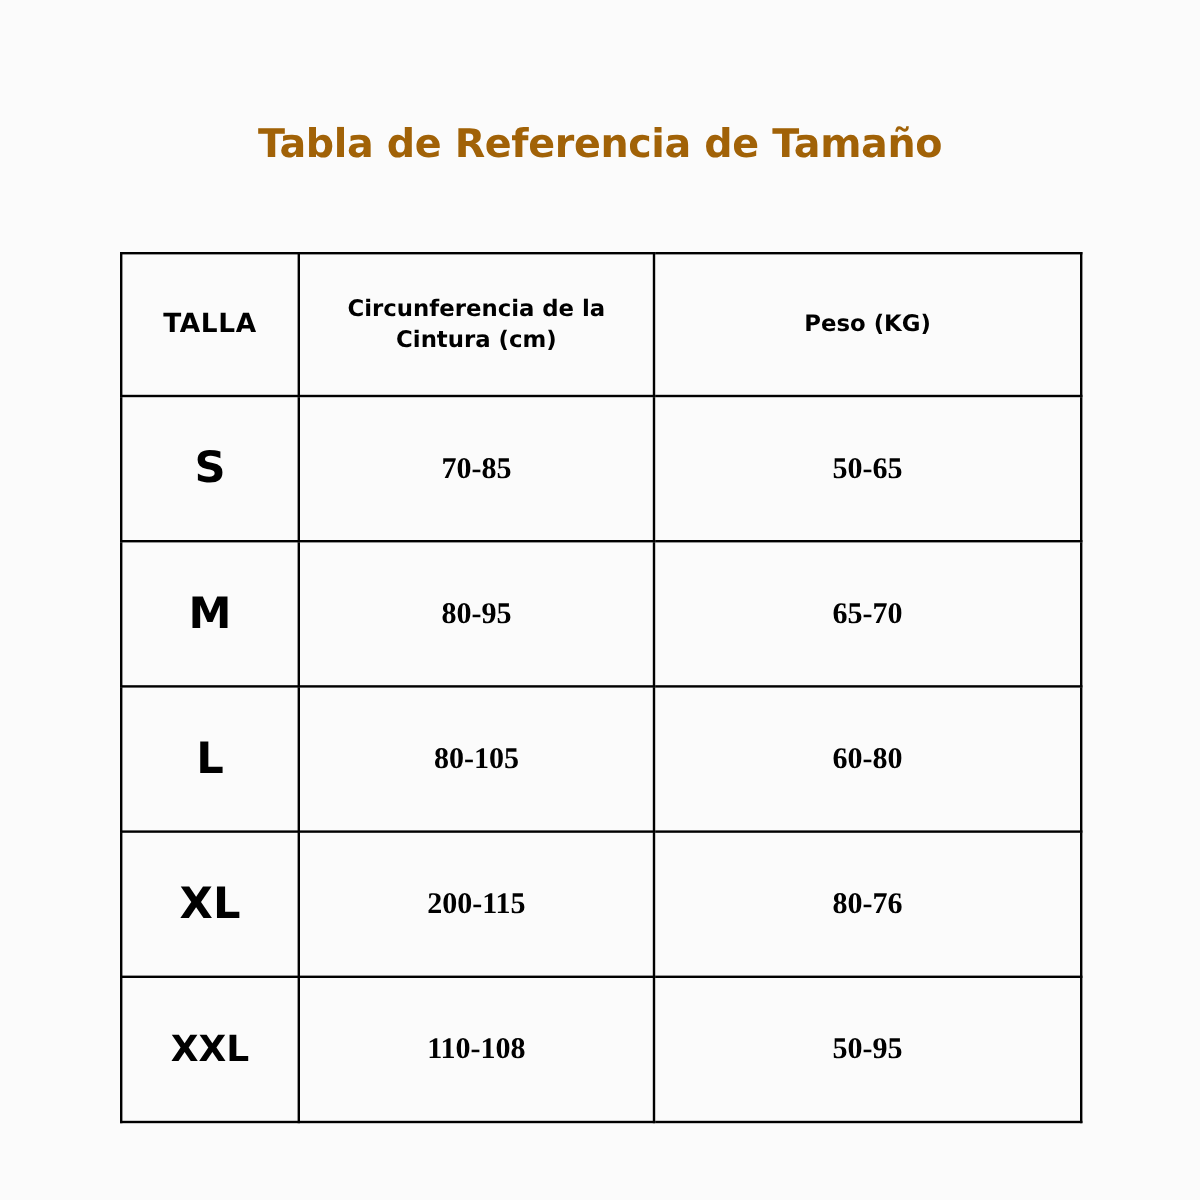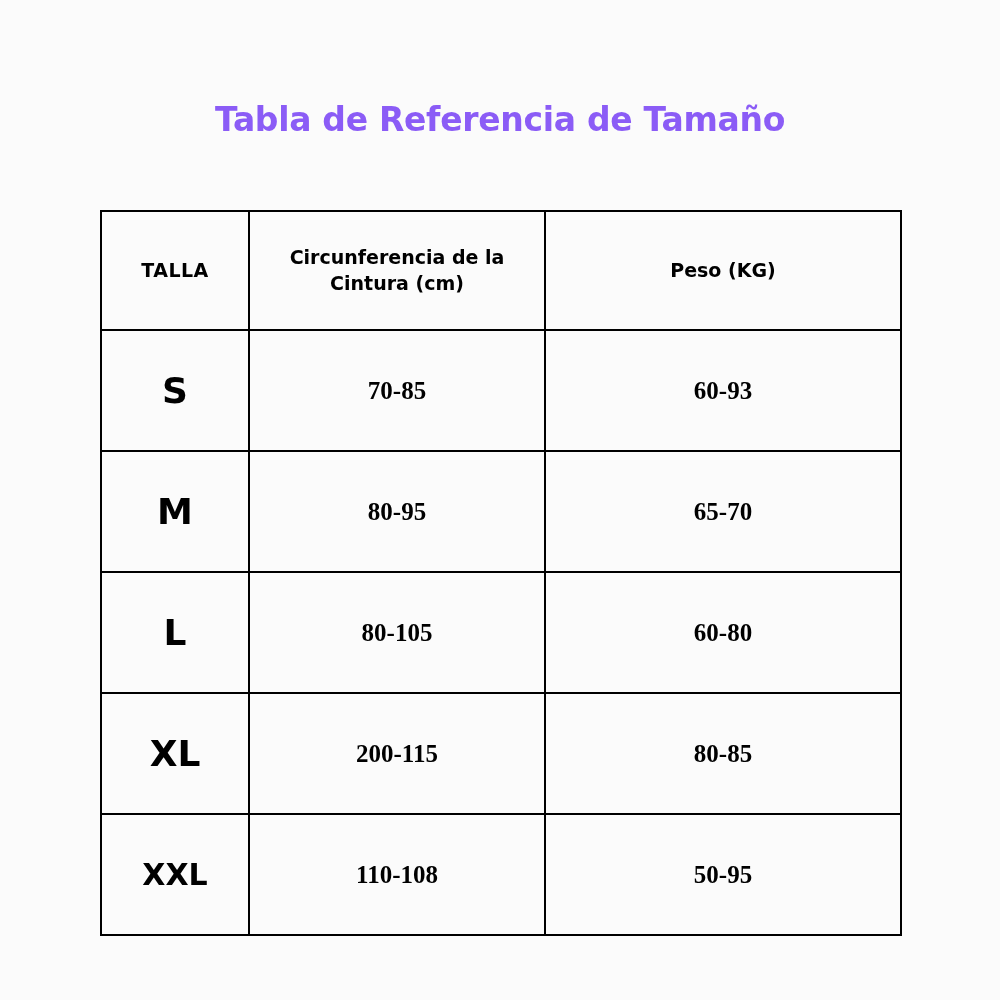--- a/index.html
+++ b/index.html
@@ -22,21 +22,21 @@
   }
   .title {
     position: absolute;
     top: 100px;
     left: 0;
     width: 1000px;
     text-align: center;
     font-size: 33px;
     font-weight: bold;
     letter-spacing: -0.3px;
-    color: #8b5cf6;
+    color: #a16207;
   }
   .table-wrap {
     position: absolute;
     top: 210px;
     left: 100px;
     width: 800px;
   }
   table.size-table {
     border-collapse: collapse;
     width: 800px;
@@ -54,21 +54,21 @@
   col.c-weight { width: 356px; }
 
   thead th {
     height: 117px;
     font-size: 19px;
     font-weight: bold;
     line-height: 1.35;
     padding: 4px 12px;
   }
   thead th.talla-head {
-    font-size: 19px;
+    font-size: 22px;
     letter-spacing: 0.5px;
   }
   tbody td {
     height: 119px;
   }
   td.size-label {
     font-size: 36px;
     font-weight: bold;
   }
   td.size-label.small-size {
@@ -99,36 +99,36 @@
         <tr>
           <th class="talla-head">TALLA</th>
           <th>Circunferencia de la Cintura (cm)</th>
           <th>Peso (KG)</th>
         </tr>
       </thead>
       <tbody>
         <tr>
           <td class="size-label">S</td>
           <td class="value-cell">70-85</td>
-          <td class="value-cell">60-93</td>
+          <td class="value-cell">50-65</td>
         </tr>
         <tr>
           <td class="size-label">M</td>
           <td class="value-cell">80-95</td>
           <td class="value-cell">65-70</td>
         </tr>
         <tr>
           <td class="size-label">L</td>
           <td class="value-cell">80-105</td>
           <td class="value-cell">60-80</td>
         </tr>
         <tr>
           <td class="size-label">XL</td>
           <td class="value-cell">200-115</td>
-          <td class="value-cell">80-85</td>
+          <td class="value-cell">80-76</td>
         </tr>
         <tr>
           <td class="size-label small-size">XXL</td>
           <td class="value-cell">110-108</td>
           <td class="value-cell">50-95</td>
         </tr>
       </tbody>
     </table>
   </div>
 

